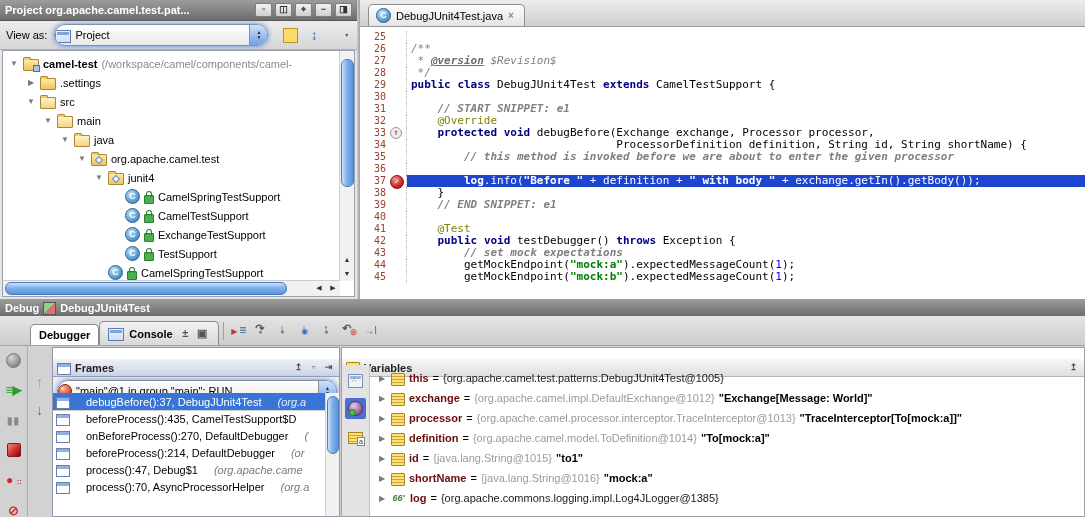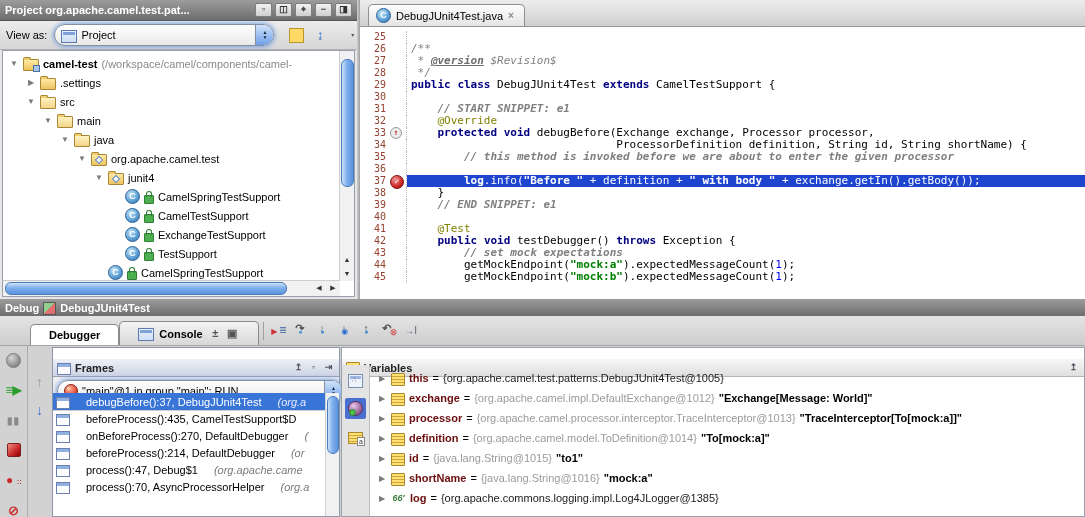--- a/index.html
+++ b/index.html
@@ -16,21 +16,21 @@
   .tw-btns{margin-left:auto;display:flex;gap:3px;}
   .tw-btns .ic{width:15px;height:12px;line-height:11px;font-size:9px;color:#333;
                background:linear-gradient(#f2f2f2,#cfcfcf);border:1px solid #7d7d7d;border-radius:2px;}
 
   
   .project-panel{position:absolute;left:0;top:0;width:357px;height:299px;background:#e6e6e6;border-right:1px solid #8f8f8f;}
   .pp-title{height:20px;}
   .pp-toolbar{height:28px;display:flex;align-items:center;gap:7px;padding:0 6px;
               background:linear-gradient(#ececec,#d6d6d6);border-bottom:1px solid #b2b2b2;}
   .aqua{display:flex;align-items:center;gap:4px;height:20px;background:linear-gradient(#ffffff,#e9e9e9);
-        border:1px solid #85909f;border-radius:11px;padding-left:6px;overflow:hidden;
+        border:1px solid #85909f;border-radius:11px;padding-left:0;overflow:hidden;
         box-shadow:0 0 4px 1px rgba(100,150,230,.8);}
   .aqua .cap{margin-left:auto;width:17px;height:20px;background:linear-gradient(#cfe3fb,#6f9fe8);
              border-left:1px solid #85909f;display:flex;flex-direction:column;align-items:center;justify-content:center;color:#123;}
   .aqua .cap i{font-style:normal;font-size:5px;line-height:5px;}
   .viewas-select{width:212px;}
   .tree-wrap{position:absolute;left:2px;top:50px;right:2px;bottom:2px;background:#fff;border:1px solid #98a0ae;overflow:hidden;}
   .tree{position:absolute;left:0;top:3px;right:15px;bottom:16px;overflow:hidden;}
   .tree-row{display:flex;align-items:center;height:19px;gap:4px;white-space:nowrap;}
   .tri{width:10px;color:#7a7a7a;font-size:8px;text-align:center;flex:none;}
   .tree-label.b{font-weight:bold;}
@@ -65,21 +65,21 @@
   .a{color:#808000;} .n{color:#0000ff;} .p{color:#000;}
   .f{background:#e3e3e3;border:1px solid #a8a8a8;color:#666;border-radius:2px;padding:0 3px;font-size:9px;}
   .crow.hl .lcode{background:#1e45cf;}
   .crow.hl .lcode span{color:#fff !important;}
 
   
   .debug{position:absolute;left:0;top:299px;width:1085px;height:218px;background:#d2d2d2;}
   .dbg-title{height:17px;font-size:11px;}
   .dbg-tabrow{position:absolute;left:0;top:17px;right:0;height:29px;display:flex;align-items:flex-end;
               padding-left:30px;background:linear-gradient(#e4e4e4,#cdcdcd);border-bottom:1px solid #a5a5a5;}
-  .dtab{display:flex;align-items:center;gap:5px;padding:4px 18px;border:1px solid #8a8a8a;border-bottom:none;
+  .dtab{display:flex;align-items:center;gap:5px;padding:4px 8px;border:1px solid #8a8a8a;border-bottom:none;
         border-radius:5px 5px 0 0;font-size:11px;font-weight:bold;background:linear-gradient(#f3f3f3,#d8d8d8);}
   .dtab.active{background:#fff;}
   .dtab .mini{font-size:9px;color:#555;}
   .dbg-content{position:absolute;left:0;top:46px;right:0;bottom:0;}
   .left-tb{position:absolute;left:0;top:0;width:27px;bottom:0;border-right:1px solid #adadad;
            display:flex;flex-direction:column;align-items:center;gap:8px;padding-top:4px;}
   .frame-nav{position:absolute;left:27px;top:30px;width:25px;display:flex;flex-direction:column;gap:13px;align-items:center;}
 
   .frames-panel{position:absolute;left:52px;top:2px;width:286px;bottom:0;background:#fff;border:1px solid #8f97ab;}
   .mini-header{height:17px;display:flex;align-items:center;gap:4px;padding:0 4px;font-size:11px;font-weight:bold;color:#222;

